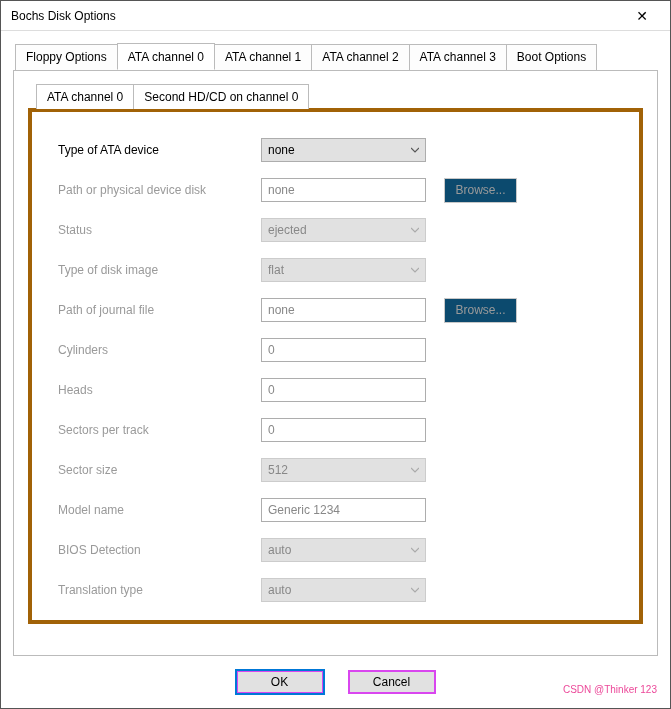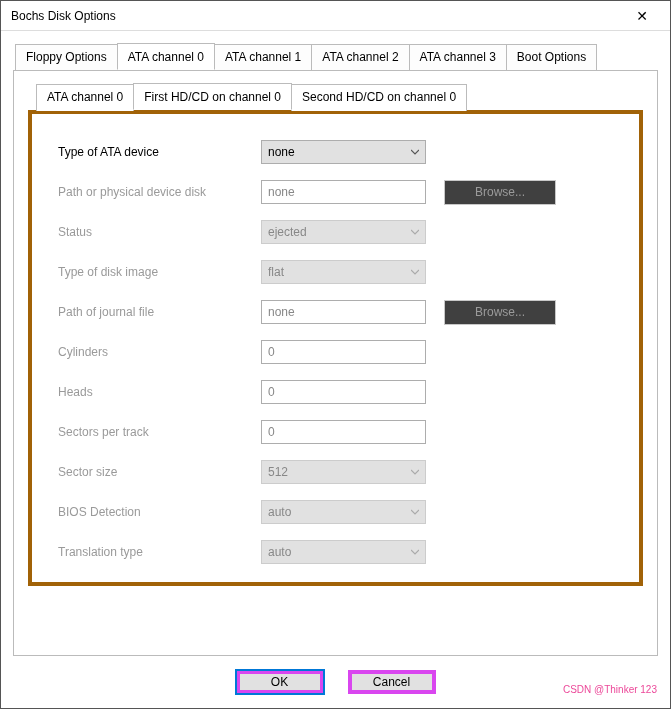--- a/index.html
+++ b/index.html
@@ -153,41 +153,41 @@
     border: 1px solid #adadad;
     background: #fff;
     padding: 0 6px;
     font-size: 12px;
     color: #000;
     display: flex;
     align-items: center;
   }
   .text-input.disabled { color: #888; }
   .browse-btn {
-    width: 112px;
+    width: 73px;
     height: 25px;
-    background: #404040;
+    background: #0c4a6e;
     border: 1px solid #c8c8c8;
     color: #9a9a9a;
     font-size: 12px;
     display: flex;
     align-items: center;
     justify-content: center;
   }
   .button-row {
     display: flex;
     justify-content: center;
     gap: 24px;
     padding: 14px 0 14px 0;
   }
   .dlg-btn {
     width: 88px;
     height: 24px;
     background: #e1e1e1;
-    border: 4px solid #d946ef;
+    border: 2px solid #d946ef;
     font-size: 12px;
     display: flex;
     align-items: center;
     justify-content: center;
   }
   .dlg-btn.default {
     outline: 2px solid #0078d7;
     outline-offset: -1px;
   }
   .watermark {
@@ -219,21 +219,20 @@
       <div class="tab inactive">ATA channel 1</div>
       <div class="tab inactive">ATA channel 2</div>
       <div class="tab inactive">ATA channel 3</div>
       <div class="tab inactive">Boot Options</div>
     </div>
 
     <div class="tab-panel outer-panel">
 
       <div class="inner-tabs">
         <div class="inner-tab">ATA channel 0</div>
-        <div class="inner-tab active">First HD/CD on channel 0</div>
         <div class="inner-tab">Second HD/CD on channel 0</div>
       </div>
 
       <div class="inner-panel">
 
         <div class="form-row">
           <div class="lbl">Type of ATA device</div>
           <div class="ctrl select-like">
             <span>none</span>
             <span class="chev">
@@ -310,20 +309,26 @@
           <div class="ctrl select-like disabled">
             <span>512</span>
             <span class="chev">
                 <svg width="8" height="8" viewBox="0 0 8 8">
                   <path d="M0 2 L4 6 L8 2" stroke="#aaa" fill="none" stroke-width="1.2"></path>
                 </svg>
               </span>
           </div>
         </div>
 
+        <div class="form-row disabled">
+          <div class="lbl">Model name</div>
+          <div class="ctrl text-input disabled">
+            <span>Generic 1234</span>
+          </div>
+        </div>
 
         <div class="form-row disabled">
           <div class="lbl">BIOS Detection</div>
           <div class="ctrl select-like disabled">
             <span>auto</span>
             <span class="chev">
                 <svg width="8" height="8" viewBox="0 0 8 8">
                   <path d="M0 2 L4 6 L8 2" stroke="#aaa" fill="none" stroke-width="1.2"></path>
                 </svg>
               </span>

